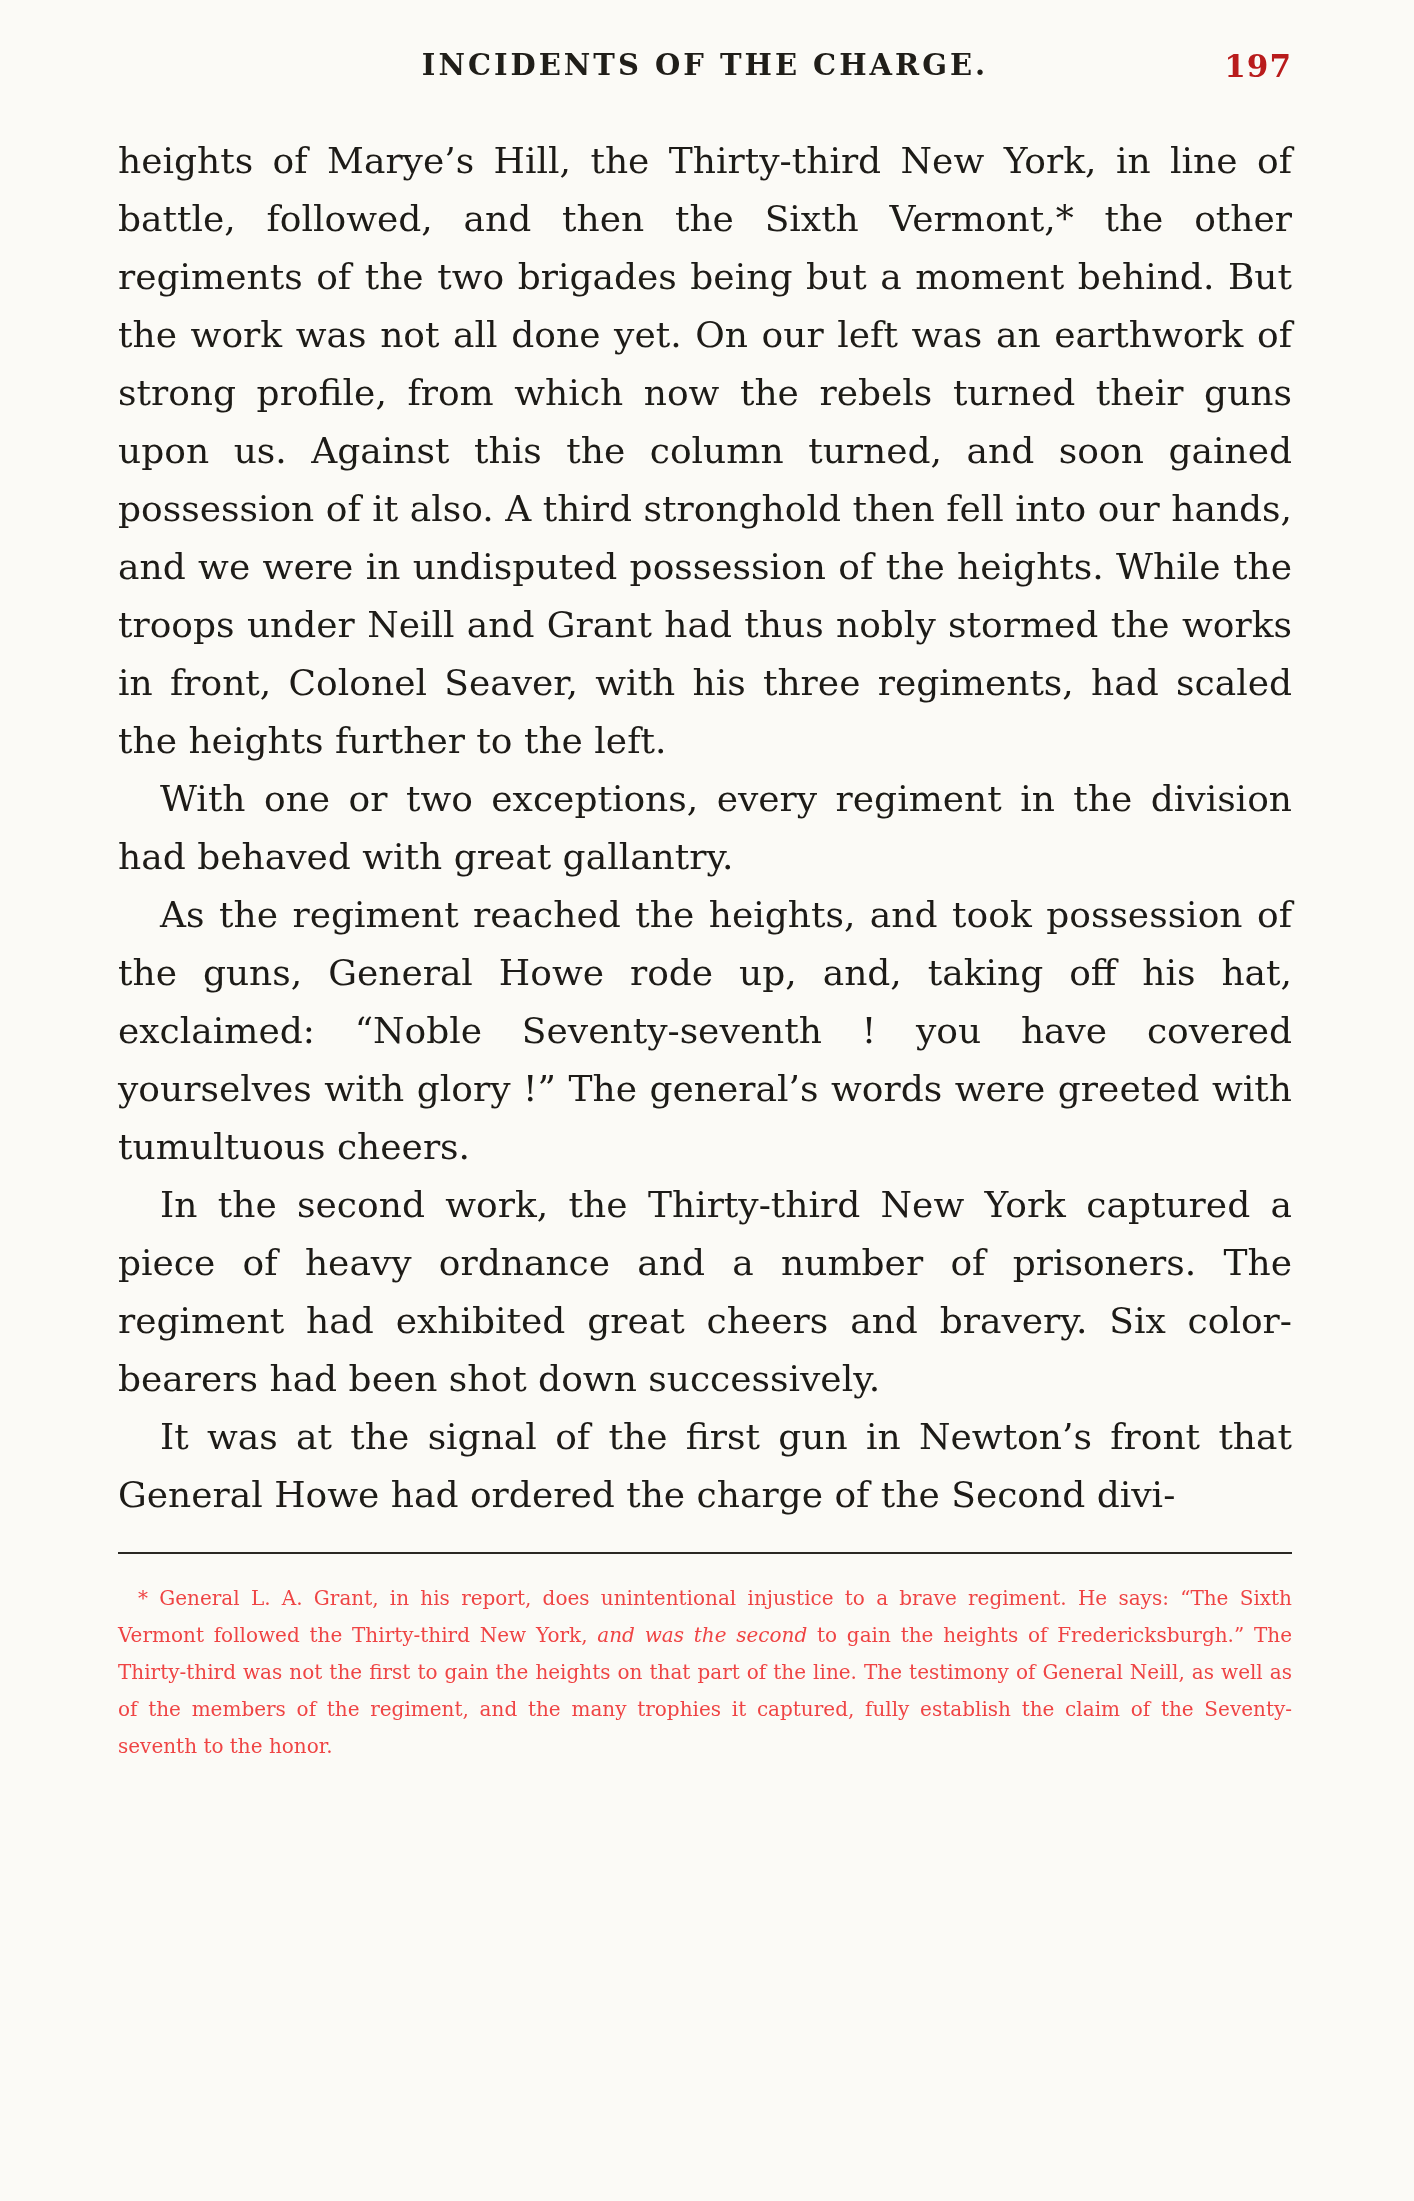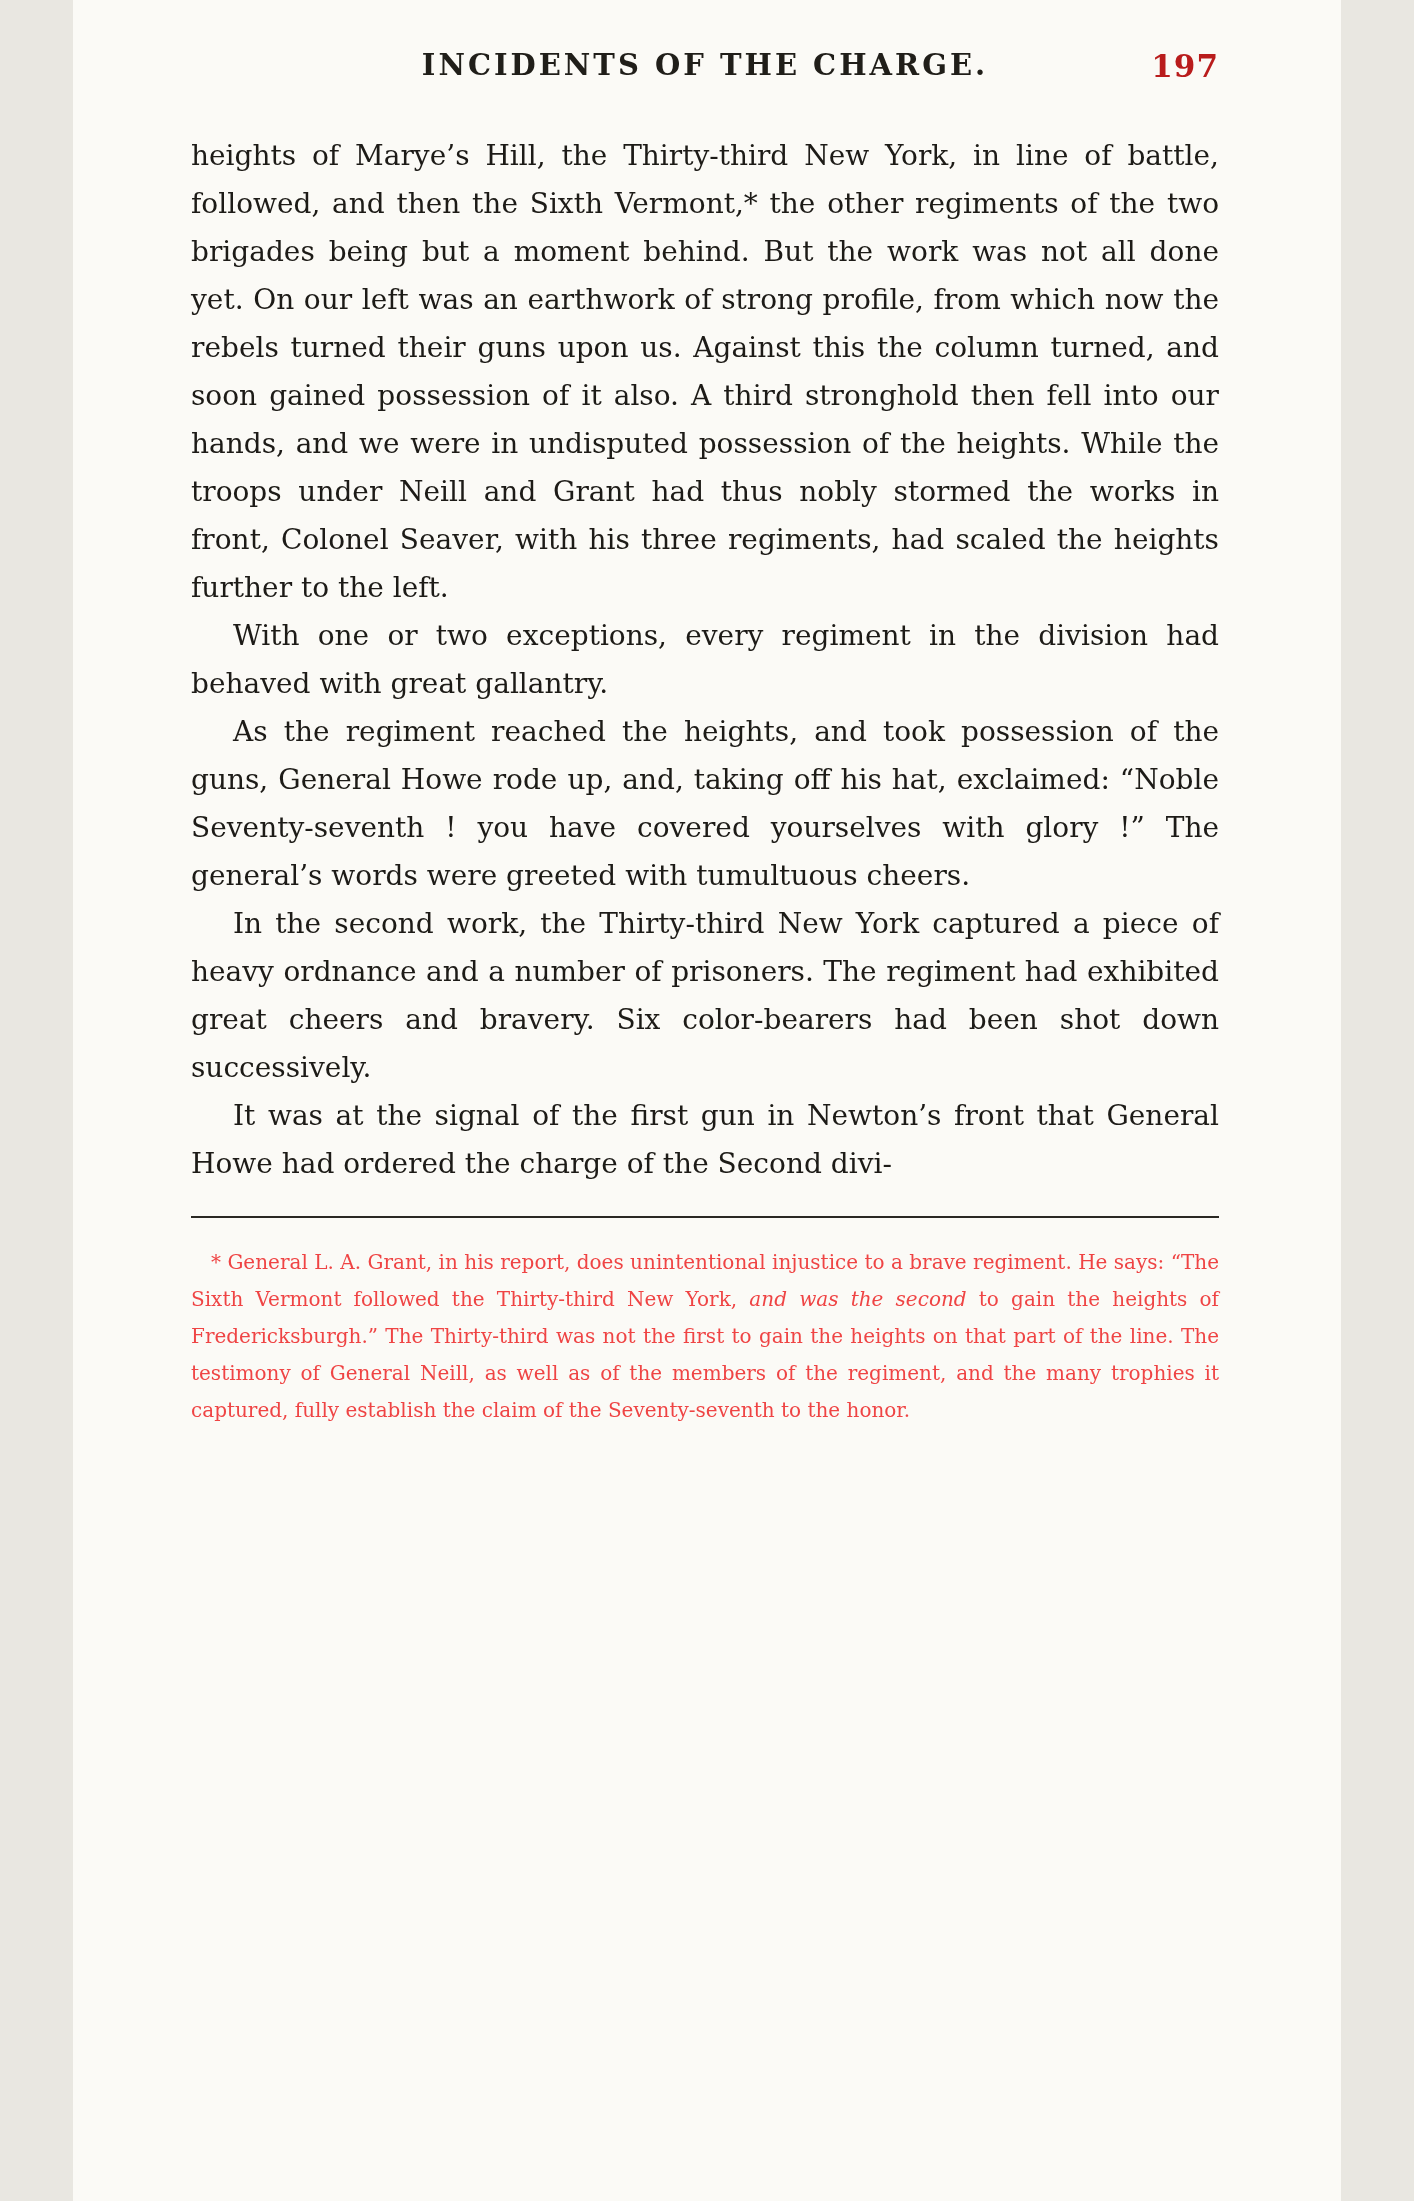--- a/index.html
+++ b/index.html
@@ -2,21 +2,21 @@
 <html><head>
 <meta charset="utf-8">
 <style>
   html, body {
     margin: 0;
     padding: 0;
     background: #e9e7e1;
   }
   .page {
     position: relative;
-    width: 1268px;
+    width: 1414px;
     height: 2201px;
     margin: 0 auto;
     background: #fbfaf6;
     box-sizing: border-box;
     padding: 48px 122px 0 118px;
     font-family: "DejaVu Serif", "Liberation Serif", serif;
     color: #1d1b17;
     overflow: hidden;
   }
   .running-head {
@@ -35,22 +35,22 @@
   .running-head .page-number {
     position: absolute;
     right: 0;
     top: 0;
     font-size: 31px;
     font-weight: 700;
     letter-spacing: 1px;
     color: #b91c1c;
   }
   .body-text {
-    font-size: 28px;
-    line-height: 48px;
+    font-size: 36px;
+    line-height: 58px;
     text-align: justify;
   }
   .body-text p {
     margin: 0;
   }
   .body-text p.indent {
     text-indent: 42px;
   }
   .footnote-section {
     margin-top: 28px;

